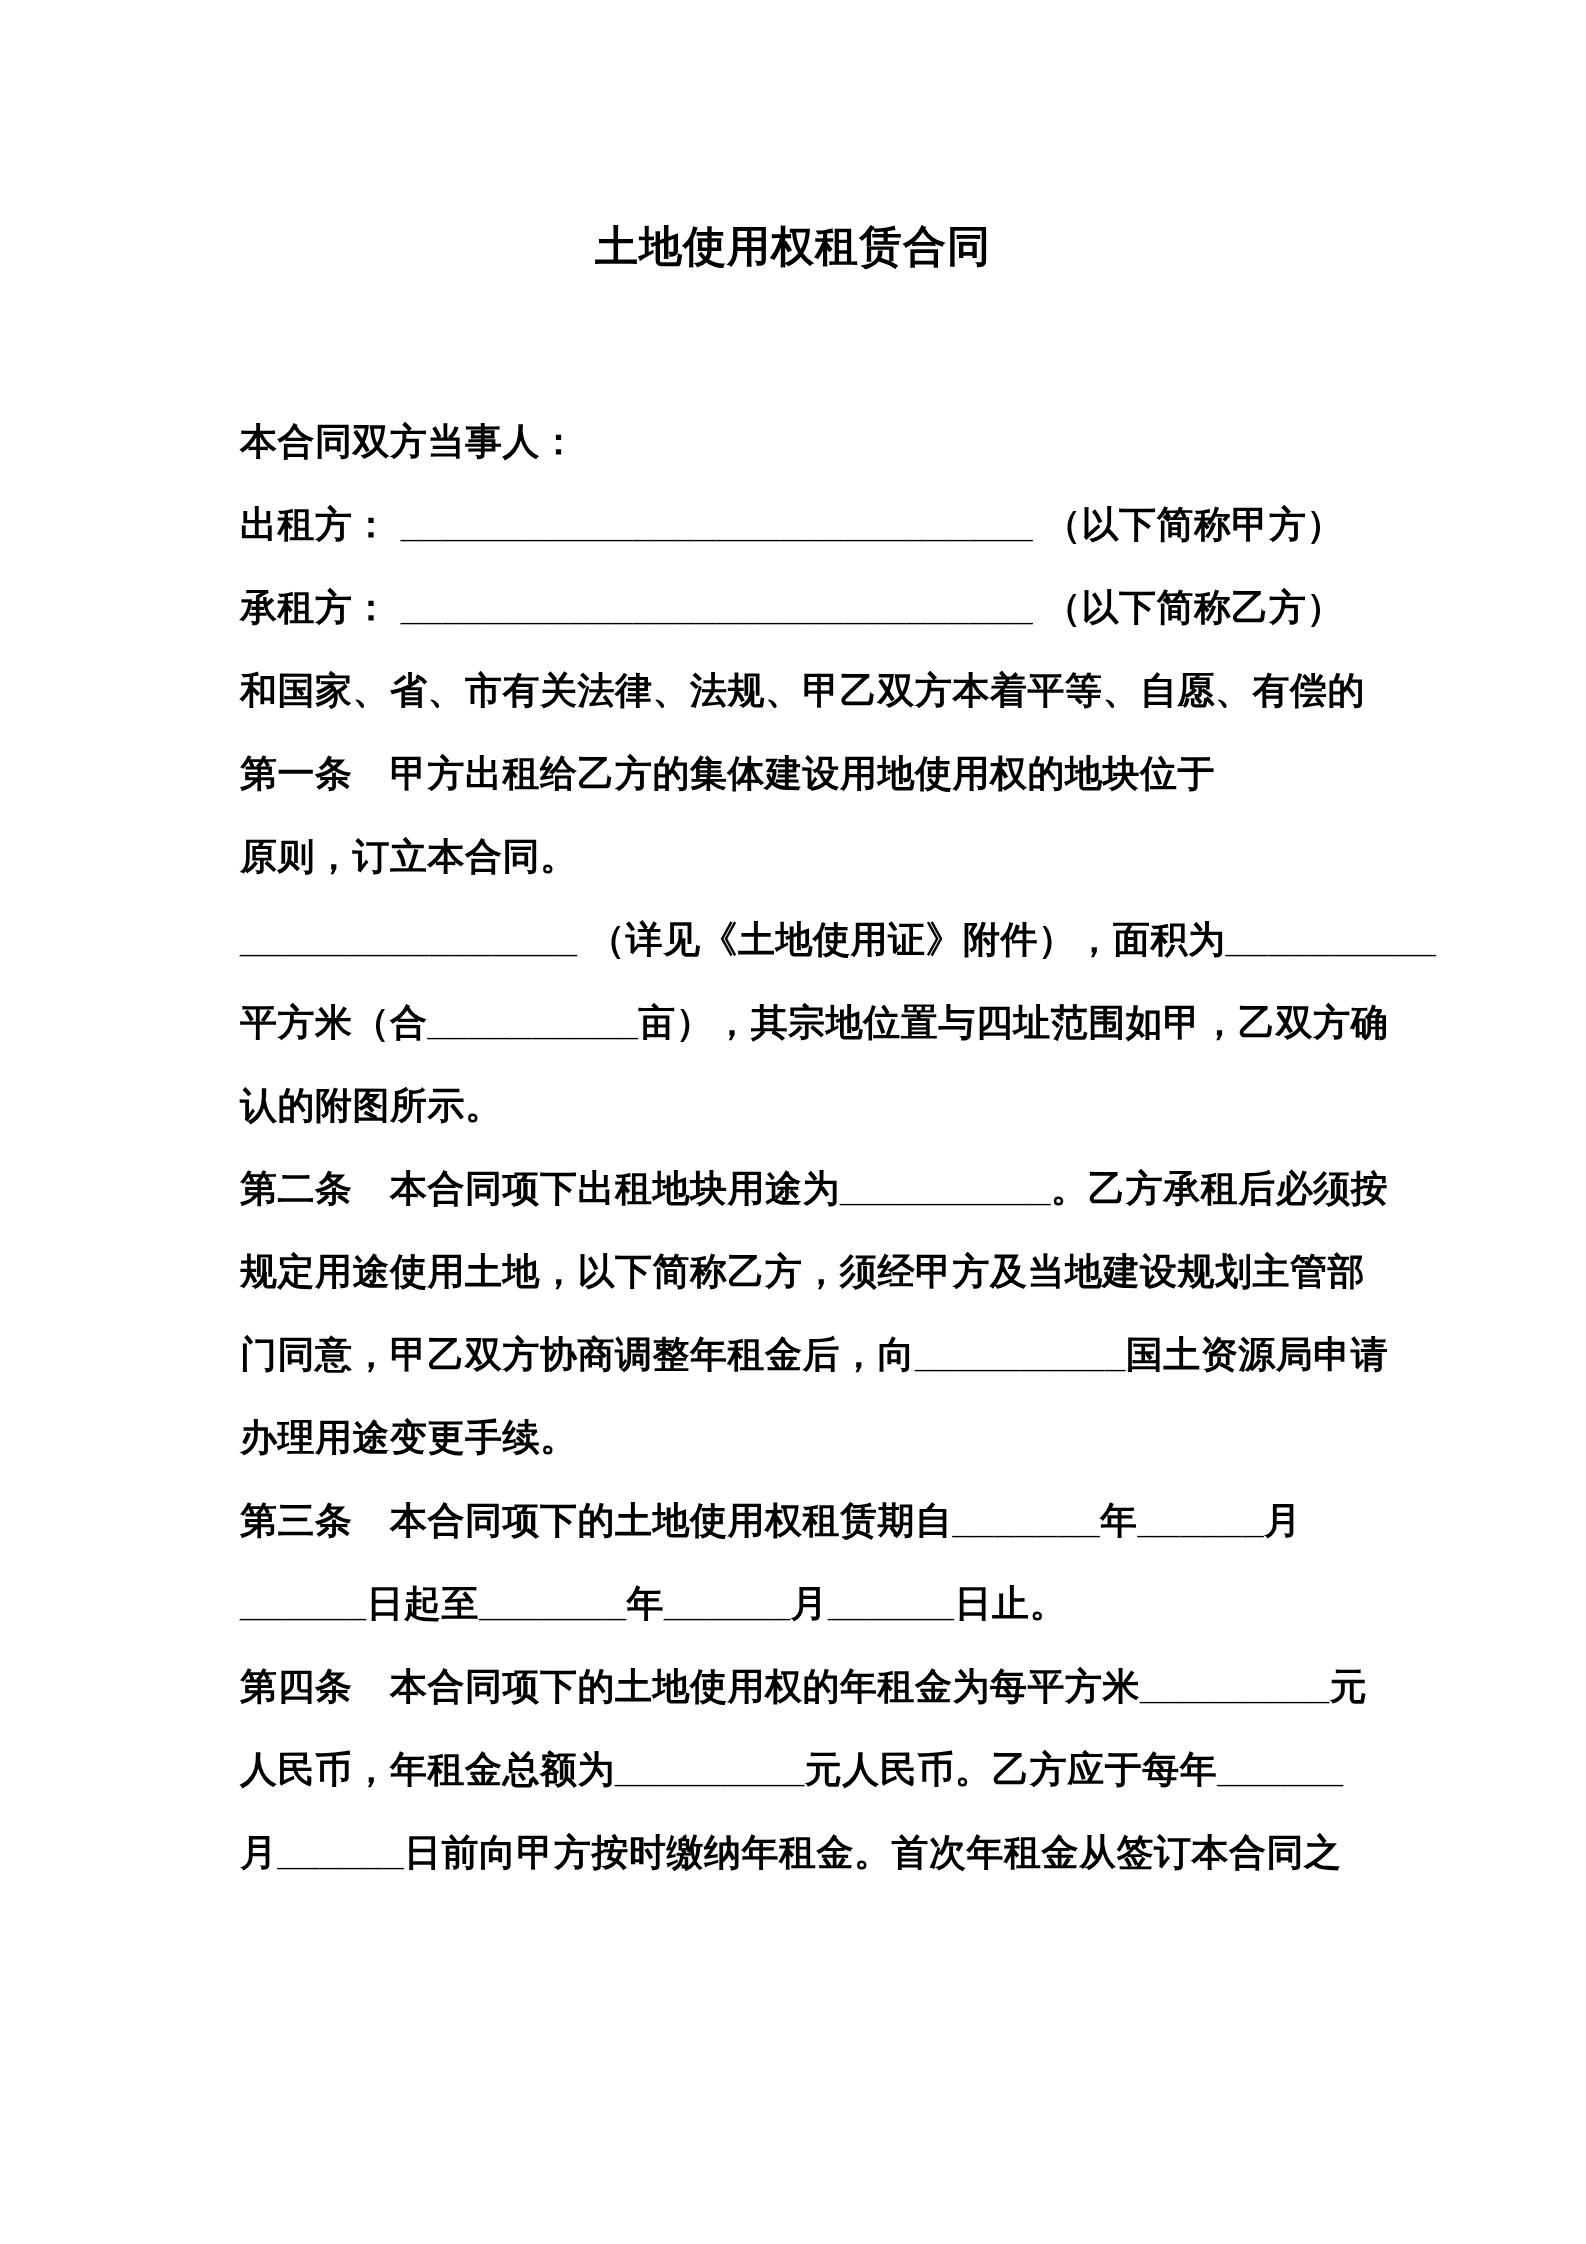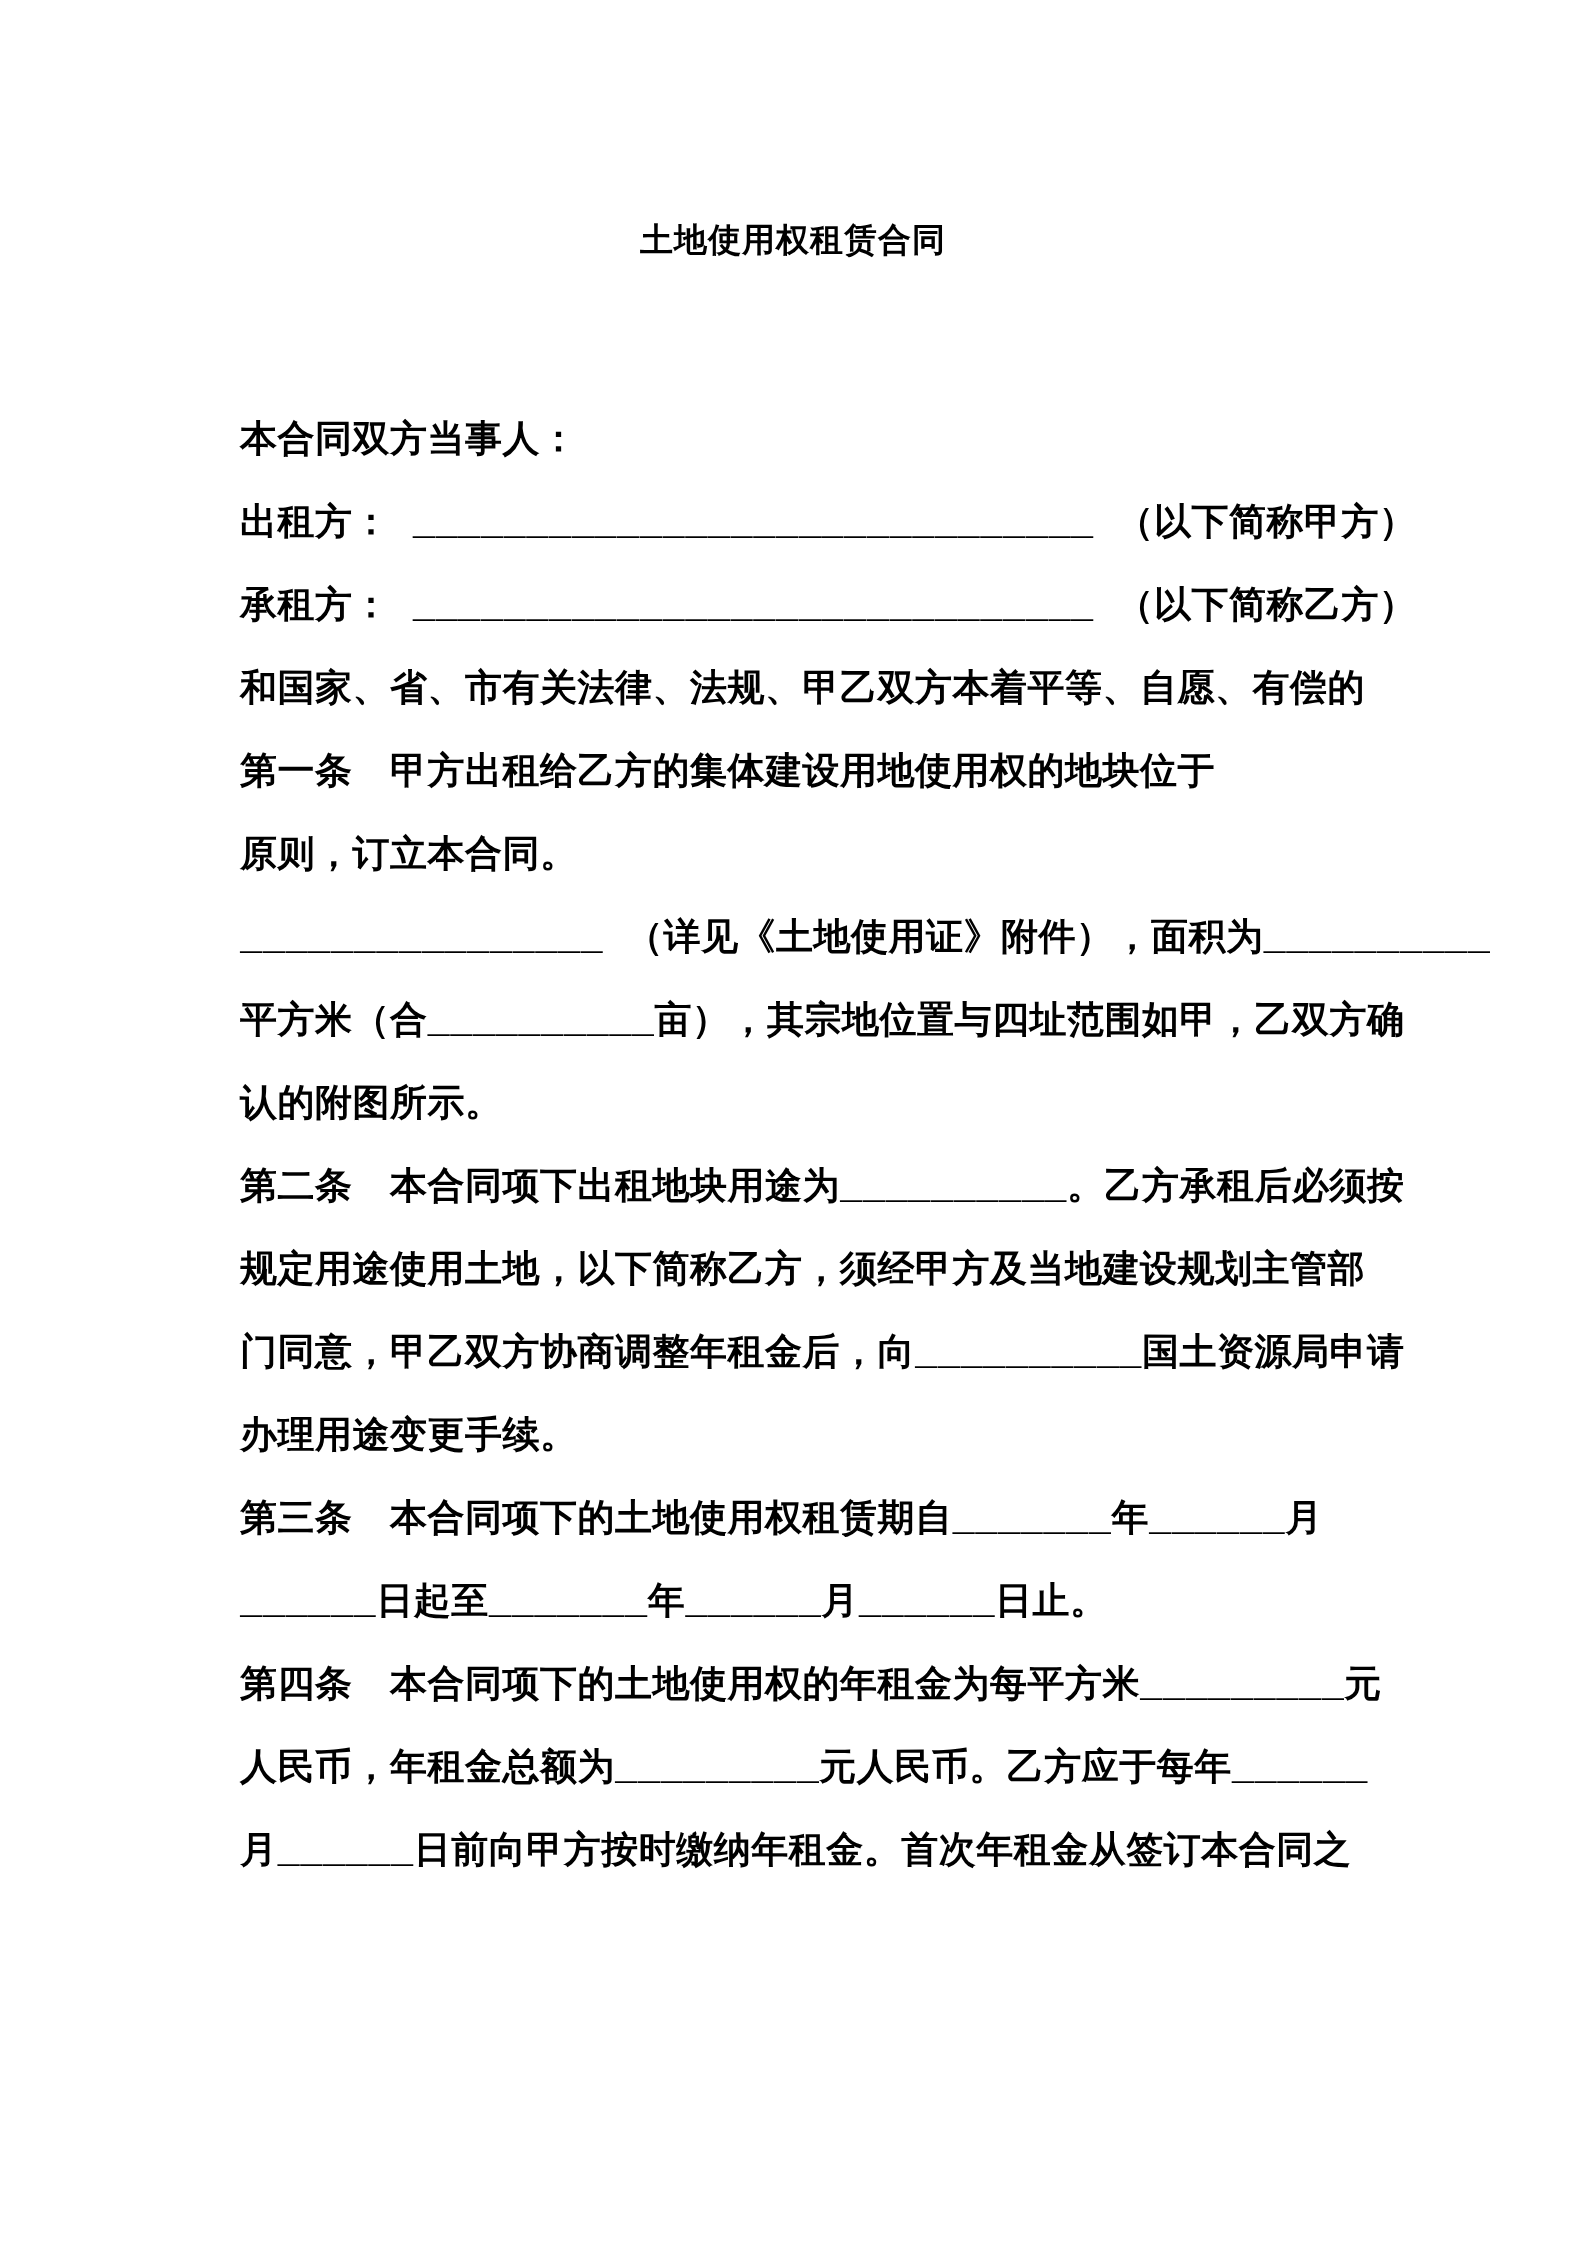--- a/index.html
+++ b/index.html
@@ -16,36 +16,35 @@
     font-family: "Liberation Sans", "DejaVu Sans", sans-serif;
     font-weight: bold;
     overflow: hidden;
   }
   .doc-title {
     position: absolute;
     top: 218px;
     left: 0;
     width: 100%;
     text-align: center;
-    font-size: 33px;
+    font-size: 43px;
     letter-spacing: 1px;
     white-space: nowrap;
   }
   .doc-body {
     position: absolute;
     top: 400px;
     left: 240px;
     width: 1130px;
     font-size: 37px;
     line-height: 83px;
   }
   .doc-line {
     white-space: nowrap;
     letter-spacing: 0.5px;
-    font-family: Liberation Mono, monospace;
   }
 </style>
 </head>
 <body>
 
 <div class="page">
   <div class="doc-title">土地使用权租赁合同</div>
   <div class="doc-body">
     <div class="doc-line">本合同双方当事人：</div>
     <div class="doc-line">出租方： ______________________________ （以下简称甲方）</div>

